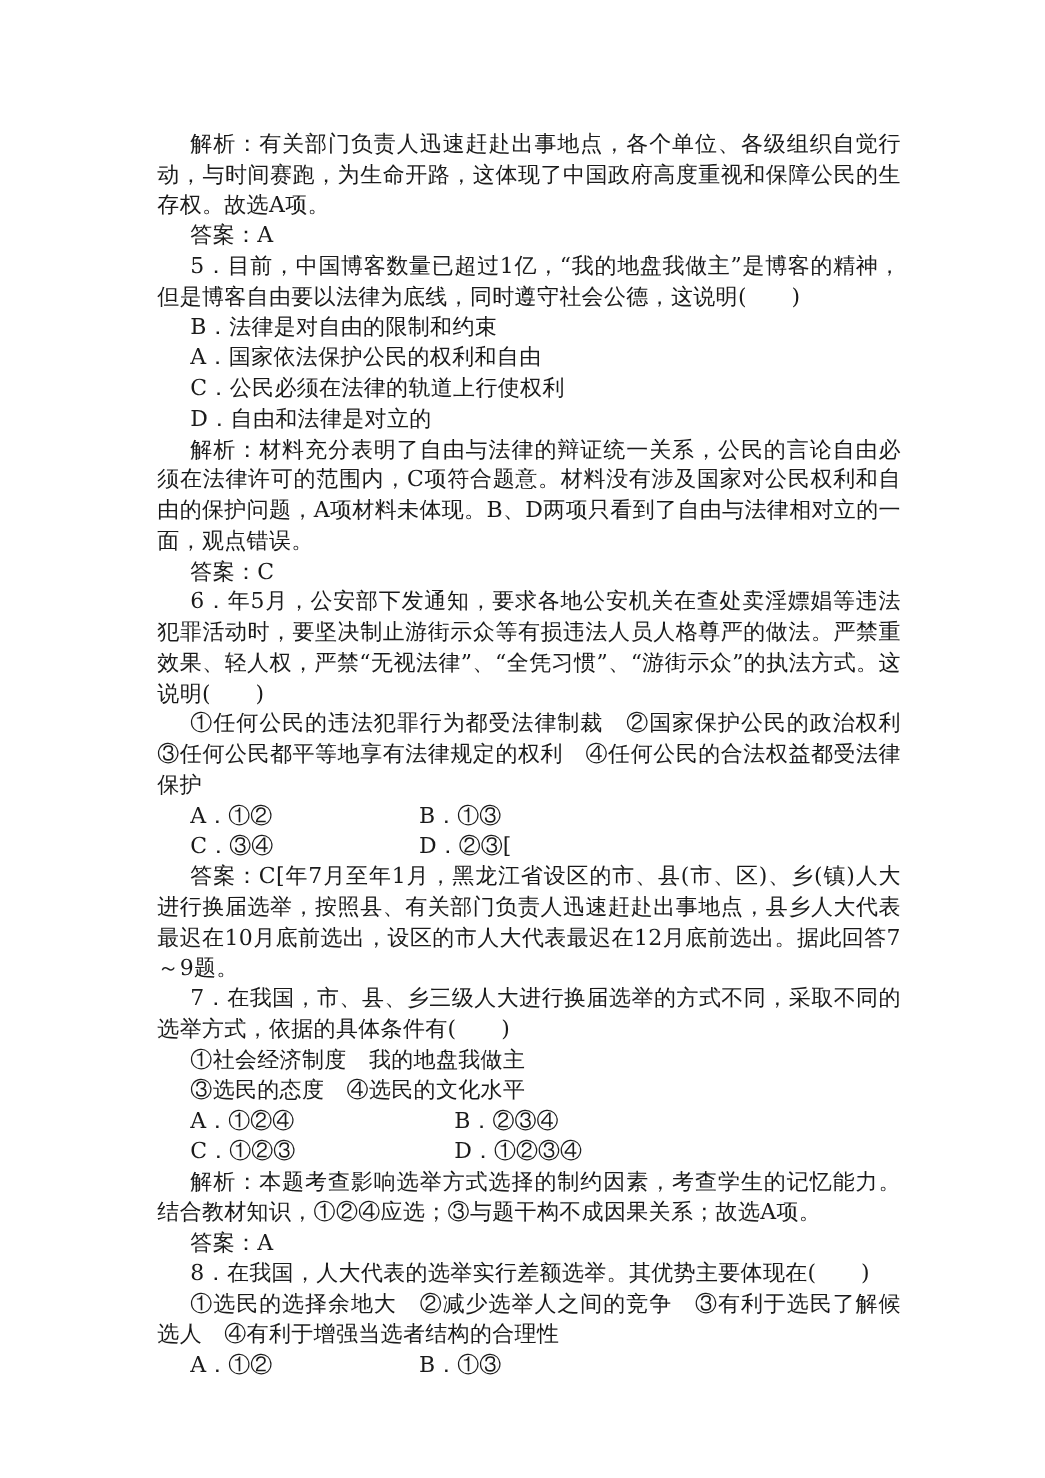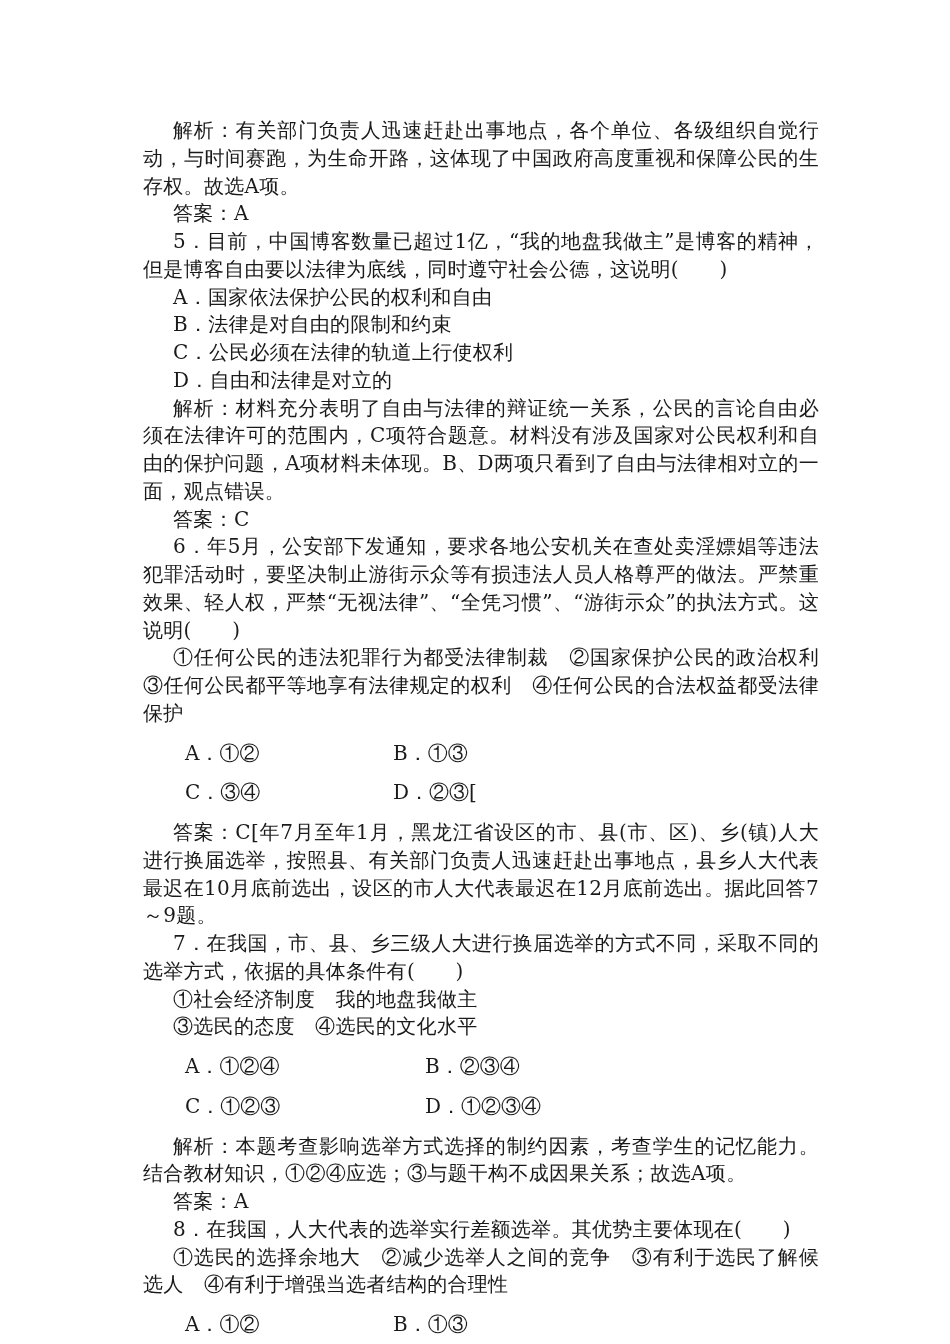--- a/index.html
+++ b/index.html
@@ -3,34 +3,34 @@
 <meta charset="utf-8">
 <style>
   html, body { margin: 0; padding: 0; background: #ffffff; }
   body { width: 950px; height: 1344px; position: relative; overflow: hidden; }
   .page {
     position: absolute; left: 143px; top: 117px; width: 676px;
     font-family: "DejaVu Serif", "Liberation Serif", serif;
     font-size: 20px; line-height: 27.75px; color: #1a1a1a;
   }
   .p { margin: 0; text-indent: 30px; text-align: justify; letter-spacing: 0.3px; }
-  .opts { display: flex; margin: 12px; padding-left: 30px; }
+  .opts { display: flex; margin: 0; padding-left: 30px; }
   .opts .col { margin: 0; }
   .opts2 .col:first-child { width: 208px; }
   .opts4 .col:first-child { width: 240px; }
 </style>
 </head>
 <body>
 
 <div class="page">
   <p class="p">解析：有关部门负责人迅速赶赴出事地点，各个单位、各级组织自觉行动，与时间赛跑，为生命开路，这体现了中国政府高度重视和保障公民的生存权。故选A项。</p>
   <p class="p">答案：A</p>
   <p class="p">5．目前，中国博客数量已超过1亿，“我的地盘我做主”是博客的精神，但是博客自由要以法律为底线，同时遵守社会公德，这说明(　　)</p>
+  <p class="p">B．法律是对自由的限制和约束</p>
   <p class="p">A．国家依法保护公民的权利和自由</p>
-  <p class="p">B．法律是对自由的限制和约束</p>
   <p class="p">C．公民必须在法律的轨道上行使权利</p>
   <p class="p">D．自由和法律是对立的</p>
   <p class="p">解析：材料充分表明了自由与法律的辩证统一关系，公民的言论自由必须在法律许可的范围内，C项符合题意。材料没有涉及国家对公民权利和自由的保护问题，A项材料未体现。B、D两项只看到了自由与法律相对立的一面，观点错误。</p>
   <p class="p">答案：C</p>
   <p class="p">6．年5月，公安部下发通知，要求各地公安机关在查处卖淫嫖娼等违法犯罪活动时，要坚决制止游街示众等有损违法人员人格尊严的做法。严禁重效果、轻人权，严禁“无视法律”、“全凭习惯”、“游街示众”的执法方式。这说明(　　)</p>
   <p class="p">①任何公民的违法犯罪行为都受法律制裁　②国家保护公民的政治权利　③任何公民都平等地享有法律规定的权利　④任何公民的合法权益都受法律保护</p>
   <div class="opts opts2">
     <span class="col">A．①②</span>
     <span class="col">B．①③</span>
   </div>

